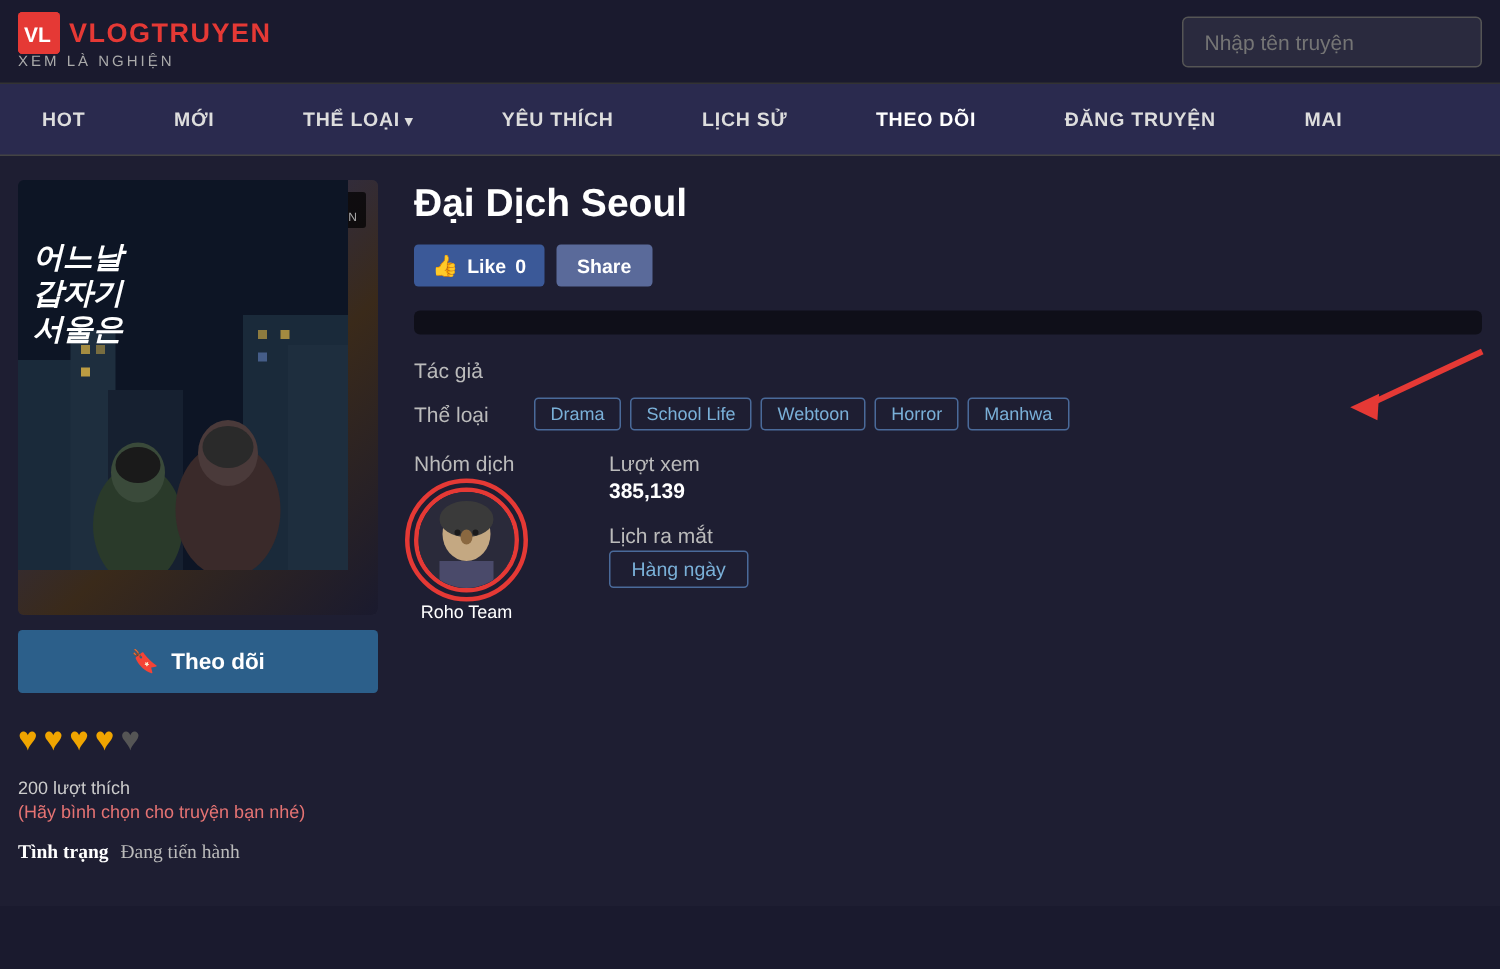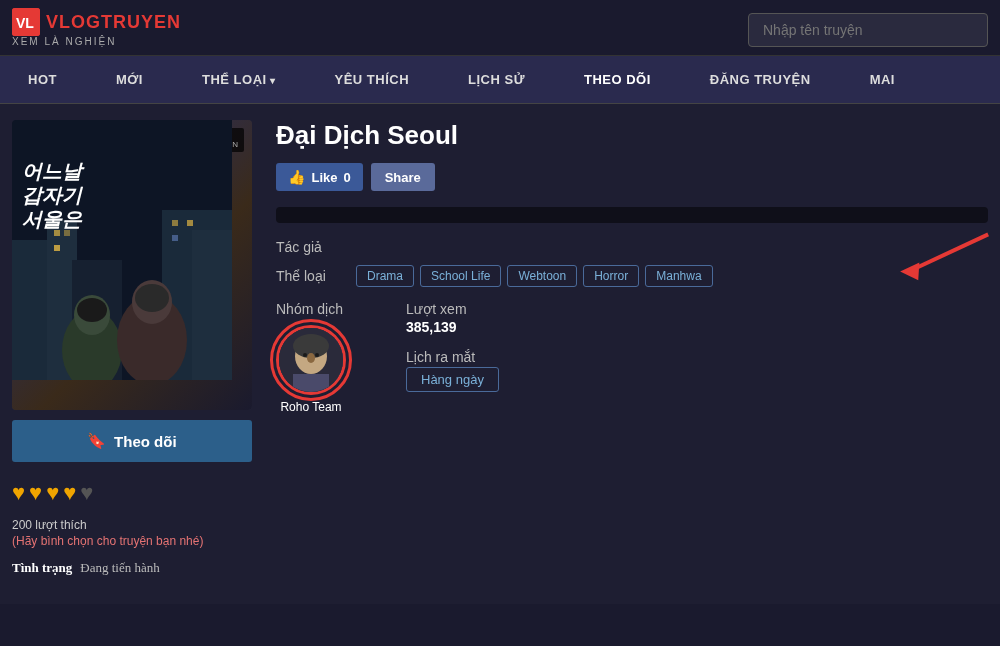--- a/index.html
+++ b/index.html
@@ -9,21 +9,21 @@
       color: #fff;
       width: 1000px;
       min-height: 646px;
       overflow-x: hidden;
     }
 
     
     .header {
       background: #1a1a2e;
       display: flex;
-      align-items: flex-end;
+      align-items: center;
       justify-content: space-between;
       padding: 8px 12px;
       border-bottom: 1px solid #333;
     }
     .logo {
       display: flex;
       flex-direction: column;
       align-items: flex-start;
     }
     .logo-top {
@@ -56,21 +56,21 @@
       text-transform: uppercase;
       letter-spacing: 2px;
     }
     .search-input {
       background: #2a2a3e;
       border: 1px solid #555;
       color: #ccc;
       padding: 8px 14px;
       border-radius: 4px;
       font-size: 14px;
-      width: 240px;
+      width: 200px;
       outline: none;
     }
 
     
     .nav {
       background: #2a2a4e;
       display: flex;
       align-items: center;
       padding: 0 10px;
       border-bottom: 1px solid #444;

